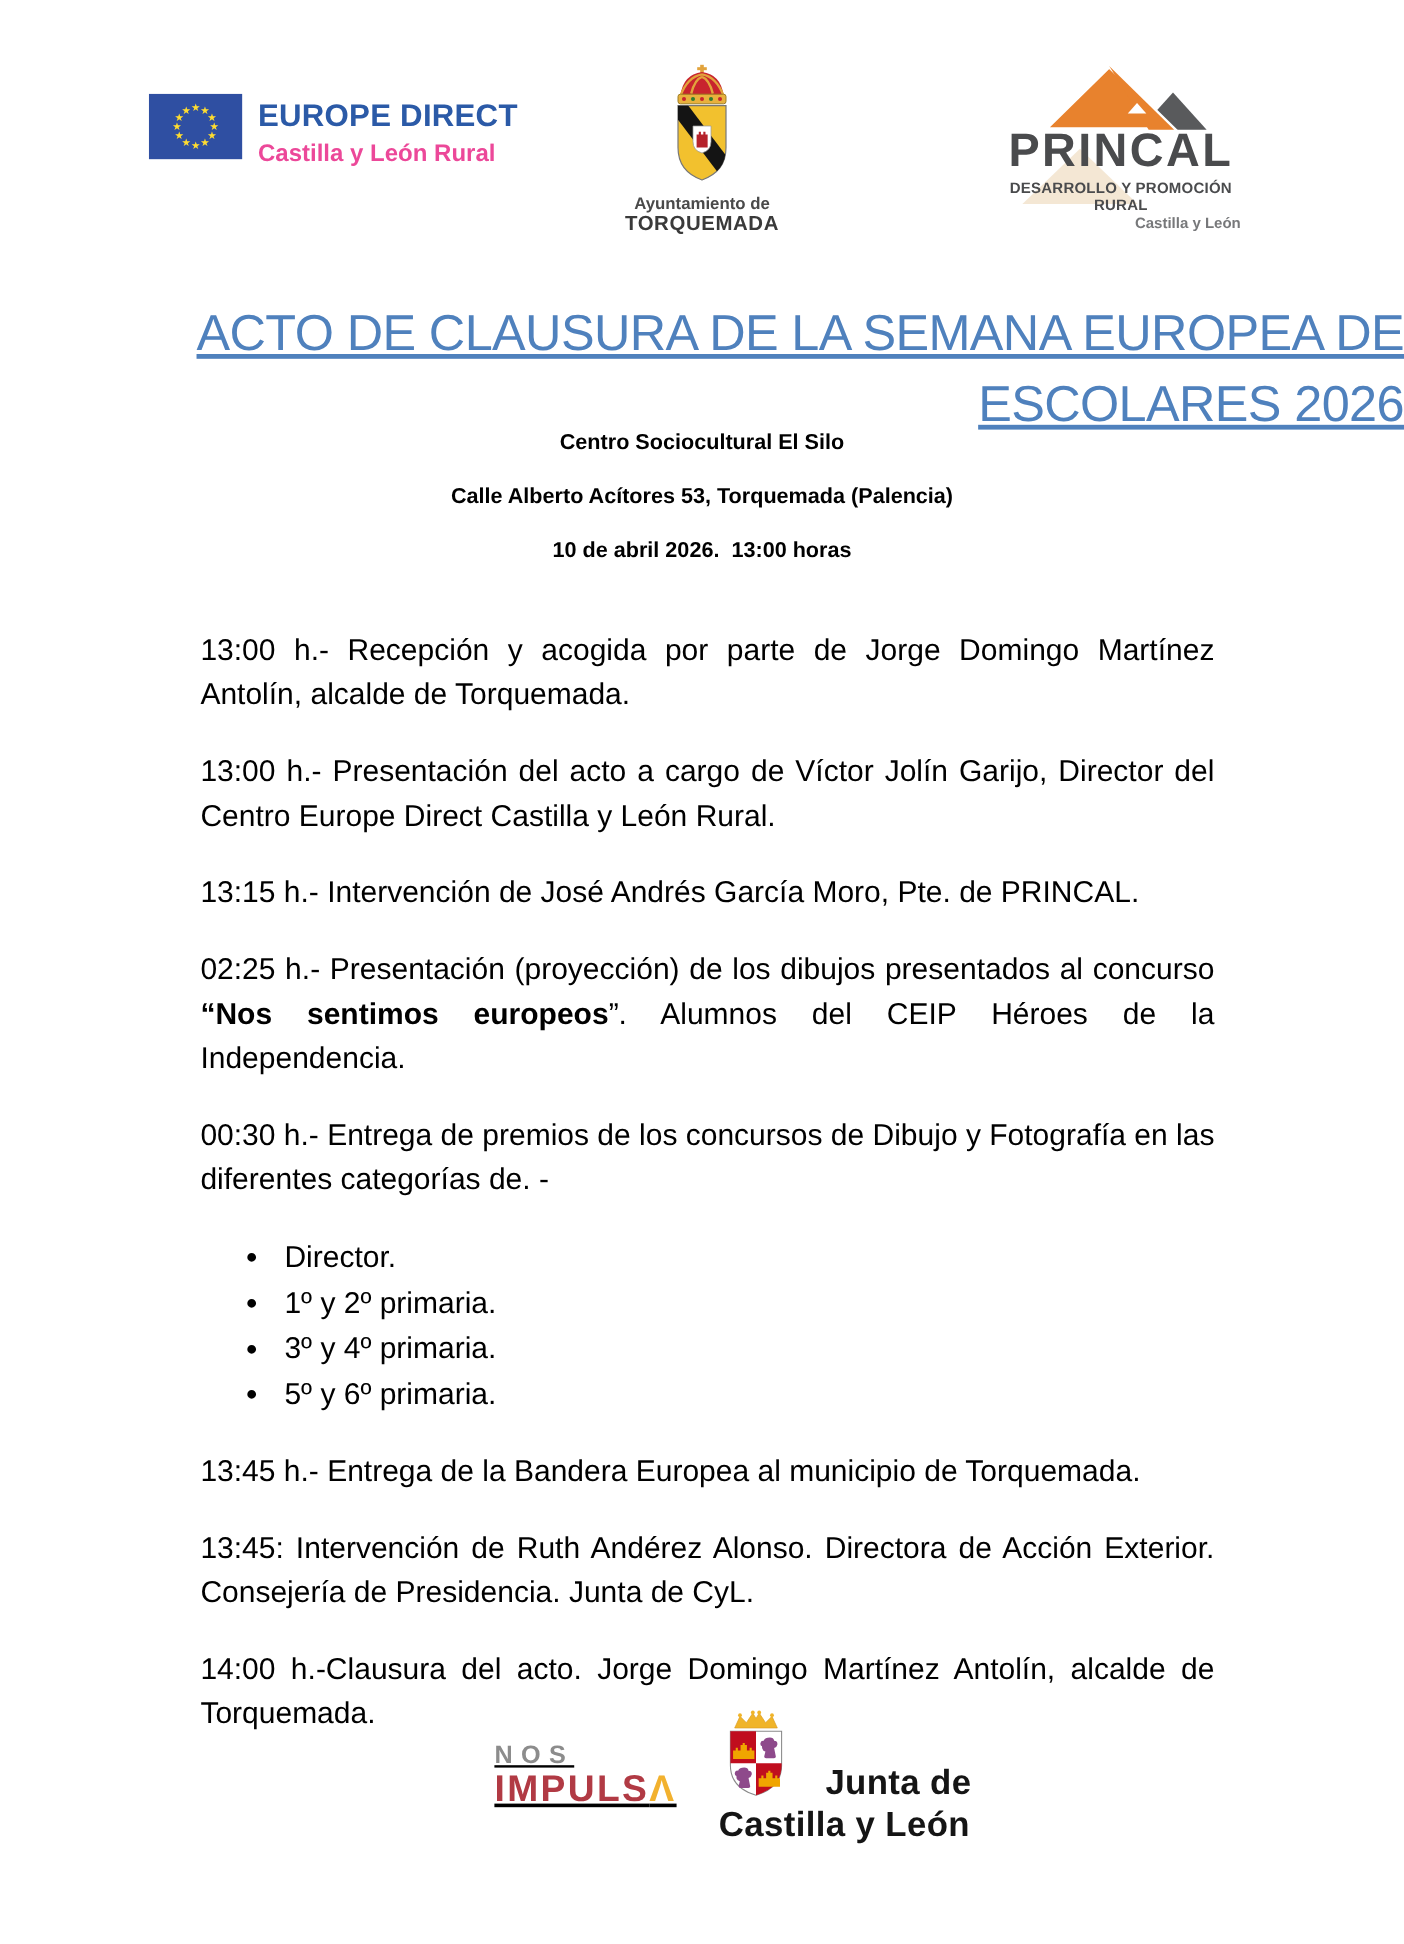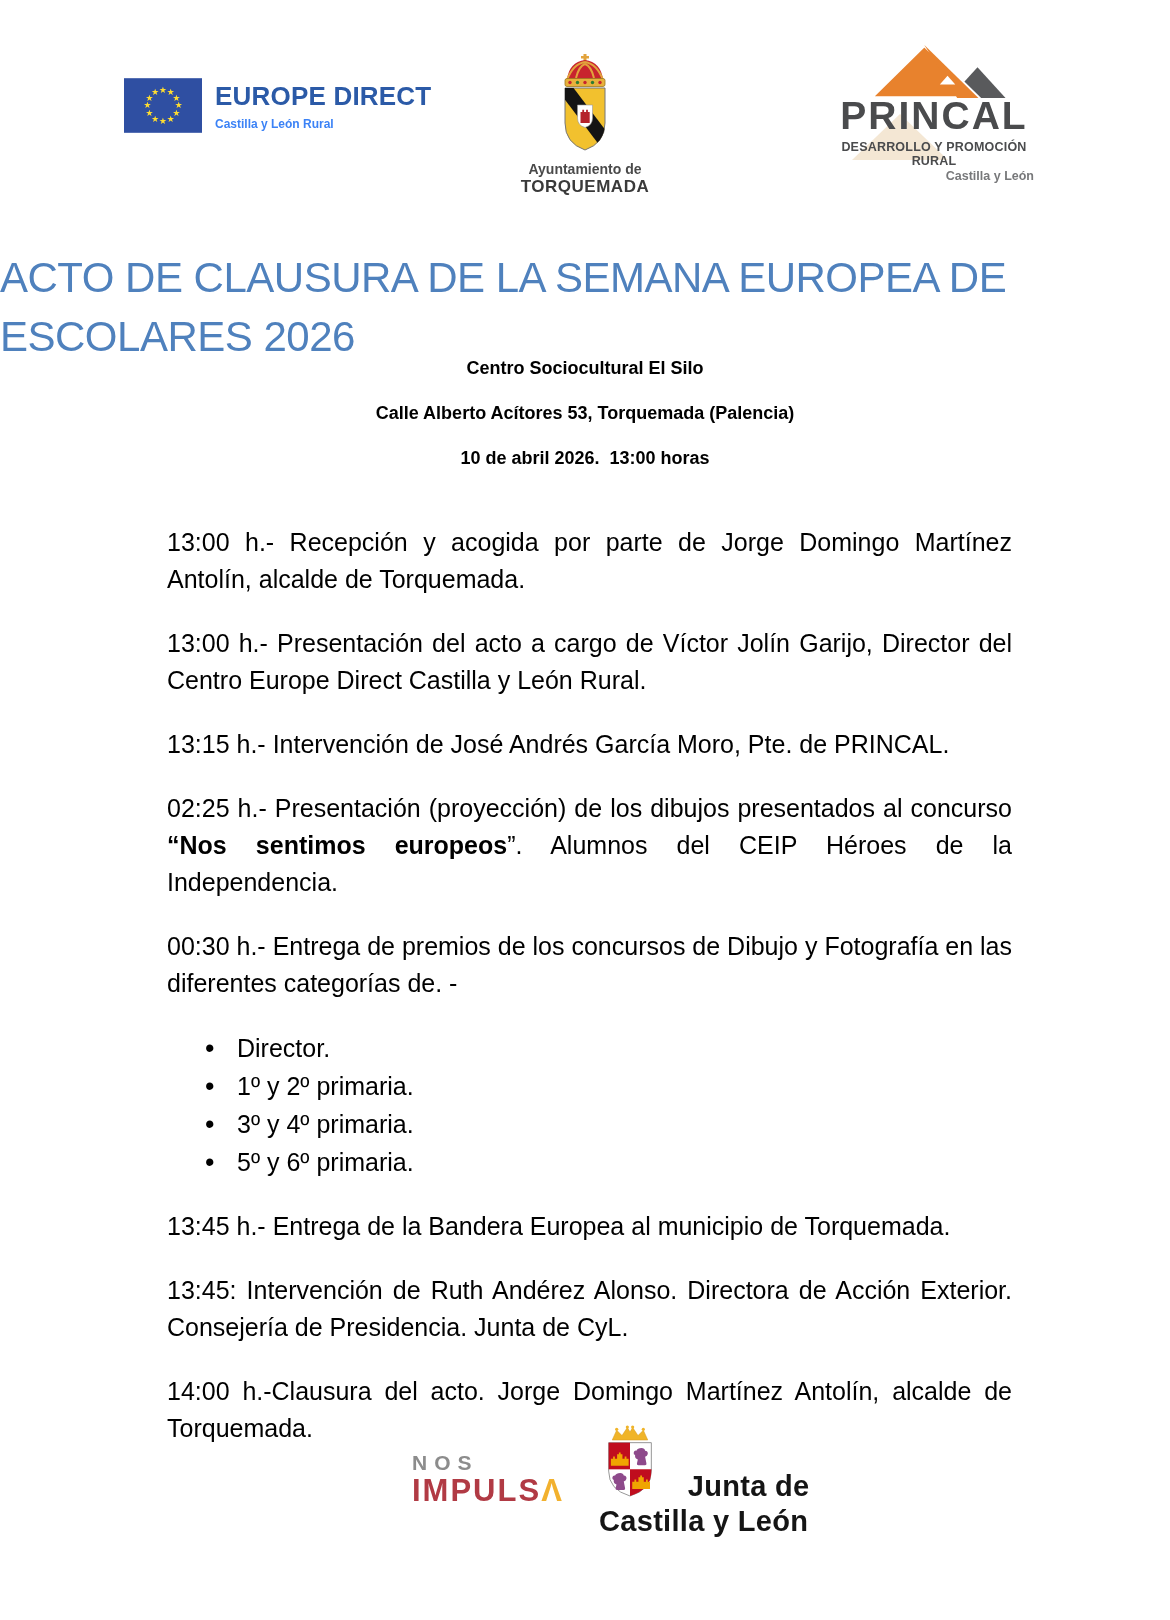--- a/index.html
+++ b/index.html
@@ -8,56 +8,56 @@
     background:#ffffff; color:#000;
     font-family:"Liberation Sans", sans-serif;
     overflow:hidden;
   }
 
   
   .ed-logo { position:absolute; left:124px; top:78px; display:flex; align-items:flex-start; }
   .ed-flag { width:78px; height:55px; display:block; }
   .ed-text { margin-left:13px; padding-top:3px; }
   .ed-title { font-size:26px; font-weight:700; color:#2B5AA7; letter-spacing:0.2px; }
-  .ed-sub   { font-size:12px; font-weight:700; color:#3b82f6; margin-top:5px; }
+  .ed-sub   { font-size:20px; font-weight:700; color:#ec4899; margin-top:5px; }
 
   .torq-logo { position:absolute; left:50%; transform:translateX(-50%); top:52px; width:200px; text-align:center; }
   .torq-crest { width:64px; height:106px; display:block; margin:0 auto; }
   .torq-cap1 { font-size:14px; font-weight:700; color:#4a4a4a; margin-top:3px; }
   .torq-cap2 { font-size:17px; font-weight:700; color:#3a3a3a; letter-spacing:0.5px; }
 
-  .princal-logo { position:absolute; left:828px; top:42px; width:212px; text-align:center; }
+  .princal-logo { position:absolute; left:828px; top:52px; width:212px; text-align:center; }
   .princal-tan { position:absolute; left:24px; top:72px; width:0; height:0; z-index:0;
     border-left:48px solid transparent; border-right:48px solid transparent;
     border-bottom:46px solid #F4E7D4; }
   .princal-mtn { width:148px; height:58px; display:block; margin:0 auto; position:relative; z-index:1; }
   .princal-title { position:relative; z-index:1; font-size:39px; font-weight:700; color:#4A4B4D; letter-spacing:2px; line-height:1; margin-top:-4px; }
   .princal-sub { position:relative; z-index:1; font-size:12.5px; font-weight:700; color:#4A4B4D; margin-top:5px; letter-spacing:0.2px; }
   .princal-region { position:relative; z-index:1; font-size:12.5px; font-weight:700; color:#77787a; text-align:right; padding-right:6px; margin-top:1px; }
 
   
-  .doc-title { position:absolute; top:220px; left:0; right:0; text-align:left;
-    color:#4F81BD; font-size:42px; line-height:59px; font-weight:400; letter-spacing:-0.5px; }
+  .doc-title { position:absolute; top:220px; left:0; right:0; text-align:right;
+    color:#4F81BD; font-size:42px; line-height:59px; font-weight:400; letter-spacing:-0.5px;text-decoration:underline; }
 
   
   .venue { position:absolute; top:358px; left:0; right:0; text-align:center; }
   .venue p { margin:0 0 24px; font-size:18px; font-weight:700; white-space:pre-wrap; }
 
   
   .agenda { position:absolute; left:167px; top:524px; width:845px;
     font-size:25px; line-height:37px; text-align:justify; }
   .agenda p { margin:0 0 27px; }
   .agenda .b { font-weight:700; }
   .agenda ul { list-style:none; margin:0 0 27px; padding:0 0 0 38px; }
   .agenda li { position:relative; padding-left:32px; line-height:38px; text-align:left; }
   .agenda li::before { content:"•"; position:absolute; left:0; top:0; font-size:27px; }
 
   
   .footer { position:absolute; top:1422px; left:412px; display:flex; align-items:flex-end; gap:34px; }
-  .impulsa { margin-bottom:30px; }
+  .impulsa { margin-bottom:30px;text-decoration:underline; }
   .impulsa .nos { color:#8C8C8C; font-size:21px; font-weight:700; letter-spacing:7px; }
   .impulsa .word { font-size:31px; font-weight:700; color:#B13A44; letter-spacing:2px; line-height:1.05; }
   .impulsa .accent { color:#F2B12E; }
 
   .junta { display:grid; grid-template-columns:auto auto; column-gap:26px; align-items:end; }
   .junta-shield { width:64px; height:84px; display:block; }
   .junta-line1 { font-size:29px; font-weight:700; color:#151515; padding-bottom:3px; letter-spacing:0.3px; }
   .junta-line2 { grid-column:1 / span 2; font-size:29px; font-weight:700; color:#151515; text-align:center; margin-top:-1px; letter-spacing:0.3px; }
 </style>
 </head>

